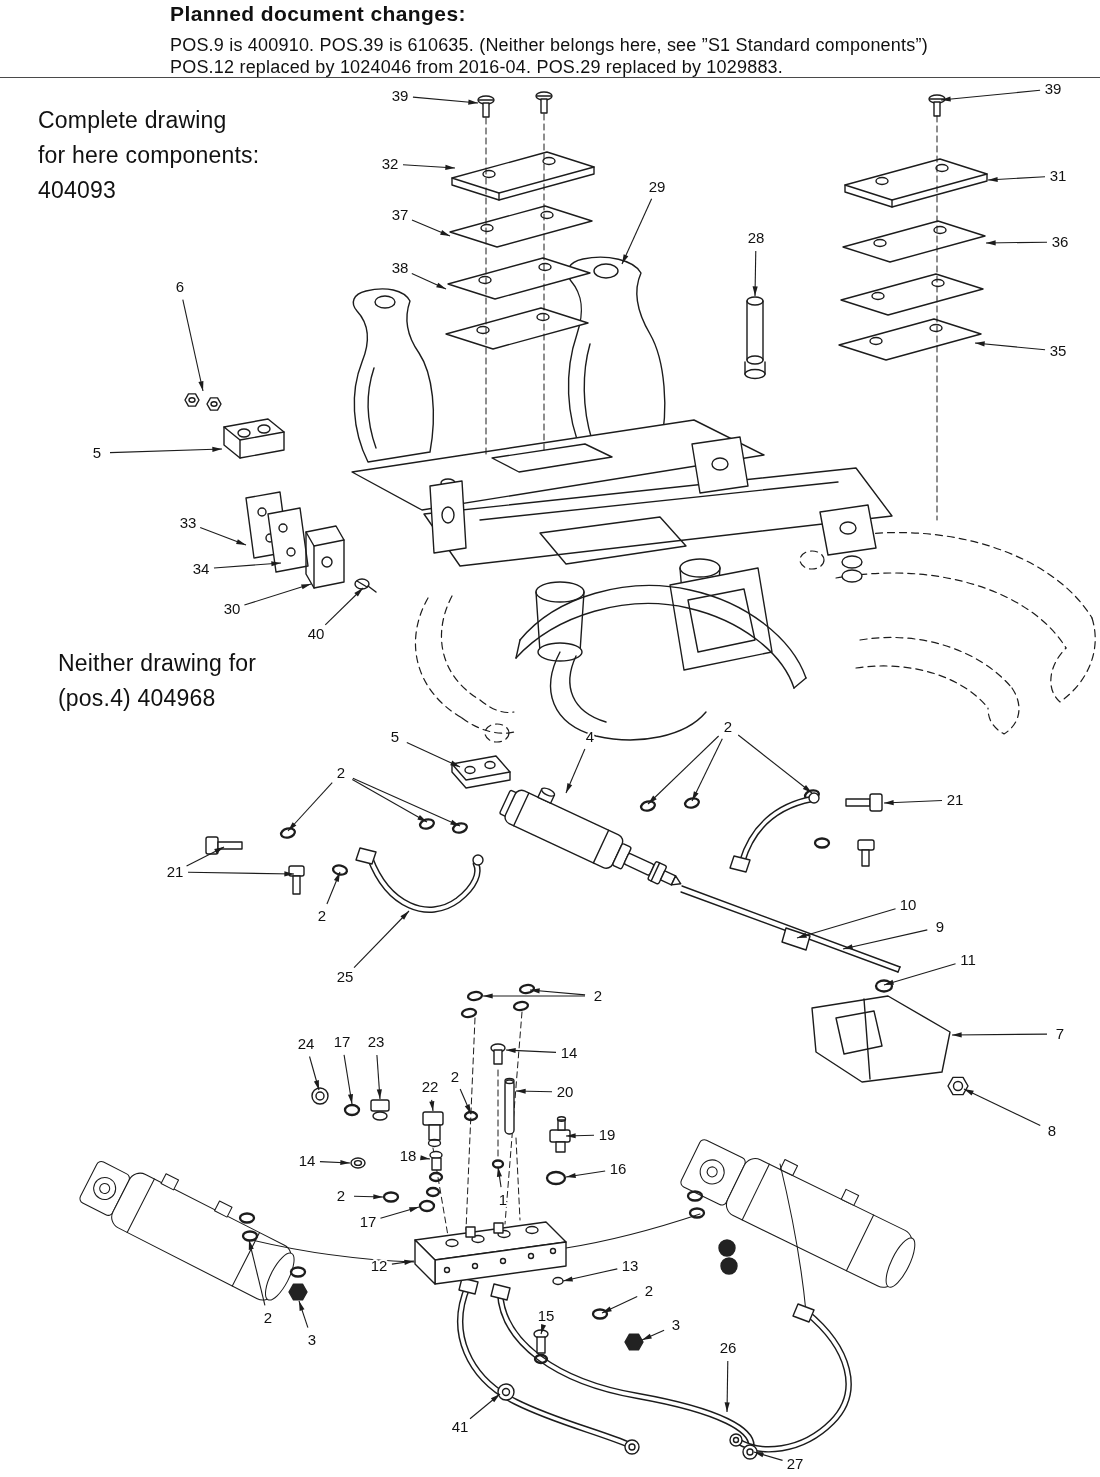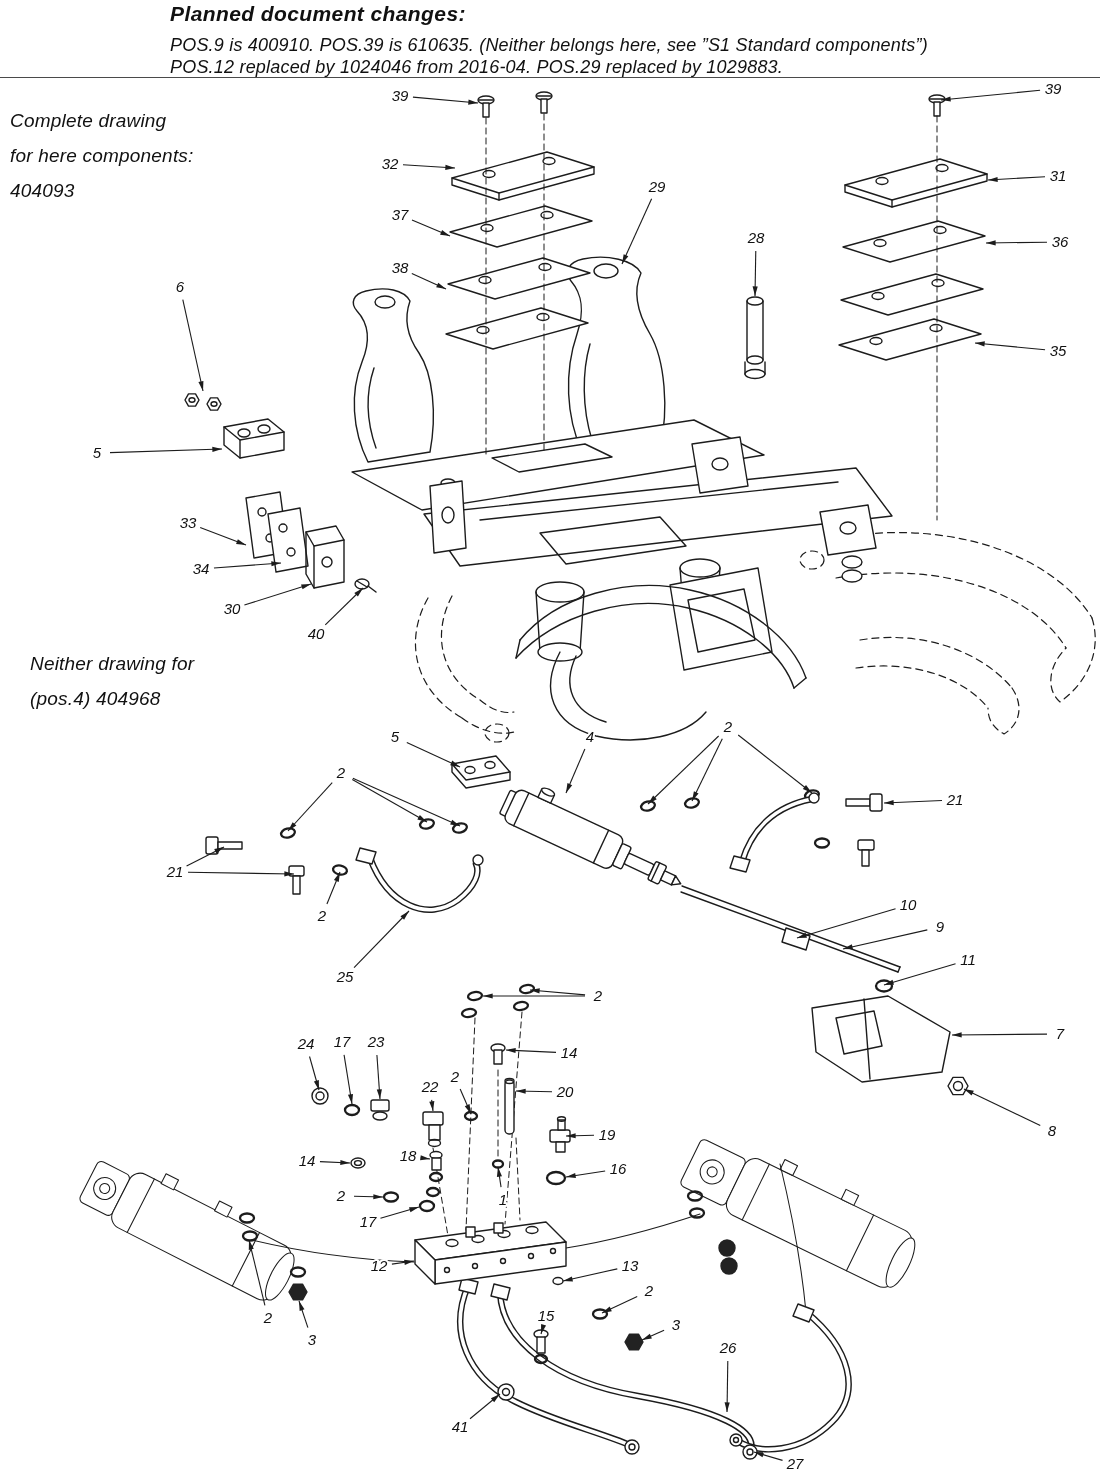--- a/index.html
+++ b/index.html
@@ -1,22 +1,22 @@
 <!DOCTYPE html>
 <html><head>
 <meta charset="utf-8">
 <style>
   html,body{margin:0;padding:0;background:#fff;}
   .page{position:relative;width:1100px;height:1477px;background:#fff;overflow:hidden;
-        font-family:"Liberation Sans",sans-serif;color:#111;font-style:italic;}
+        font-family:"Liberation Sans",sans-serif;color:#111;}
   .hdr{position:absolute;left:170px;top:2px;}
   .hdr-title{font-size:21px;font-weight:700;letter-spacing:.4px;margin-bottom:8px;}
   .hdr-note{font-size:18px;letter-spacing:.2px;line-height:22px;}
   .divider{position:absolute;left:0;top:77px;width:1100px;height:0;border-top:1.4px solid #4a4a4a;}
-  .ann{position:absolute;font-size:19px;line-height:35px;letter-spacing:.2px;}
+  .ann{position:absolute;font-size:23px;line-height:35px;letter-spacing:.2px;margin-left:28px;}
   .ann-grab{left:10px;top:103px;}
   .ann-lock{left:30px;top:646px;}
   svg.draw{position:absolute;left:0;top:0;}
   .art{stroke:#1c1c1c;fill:none;stroke-width:1.4;stroke-linecap:round;stroke-linejoin:round;}
   .solid{fill:#fff;}
   .darkfill{fill:#222;stroke:#222;}
   .oring{stroke-width:2.3;}
   .dash{stroke-dasharray:6 4;stroke-width:1;}
   .dashb{stroke-dasharray:7 5;stroke-width:1.2;}
   .thin{stroke-width:1.05;}

